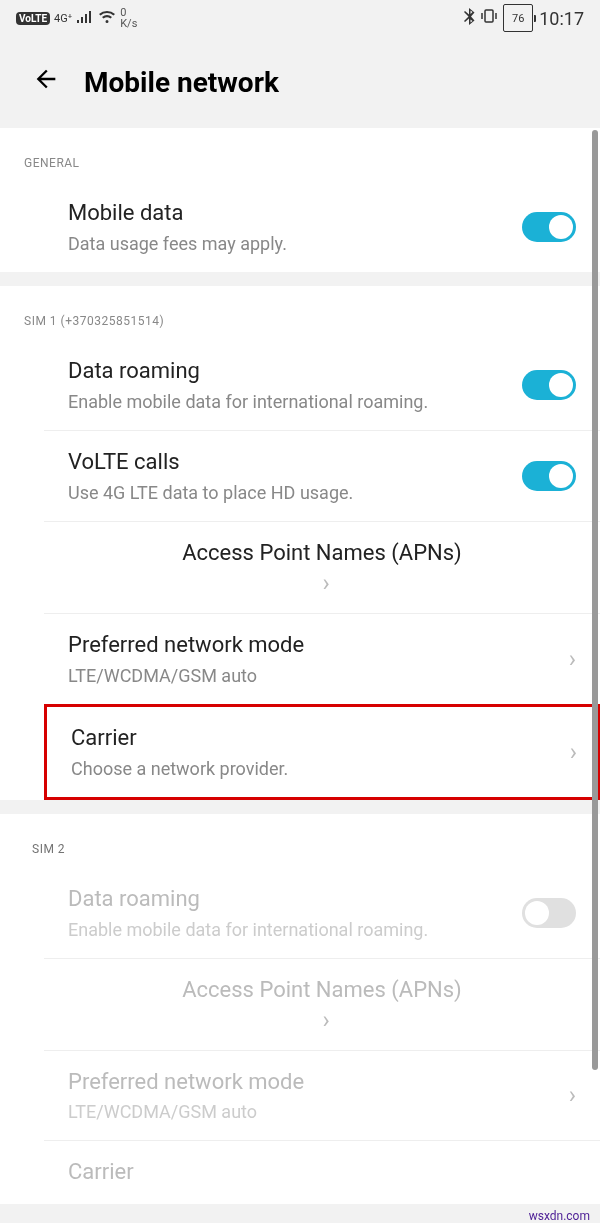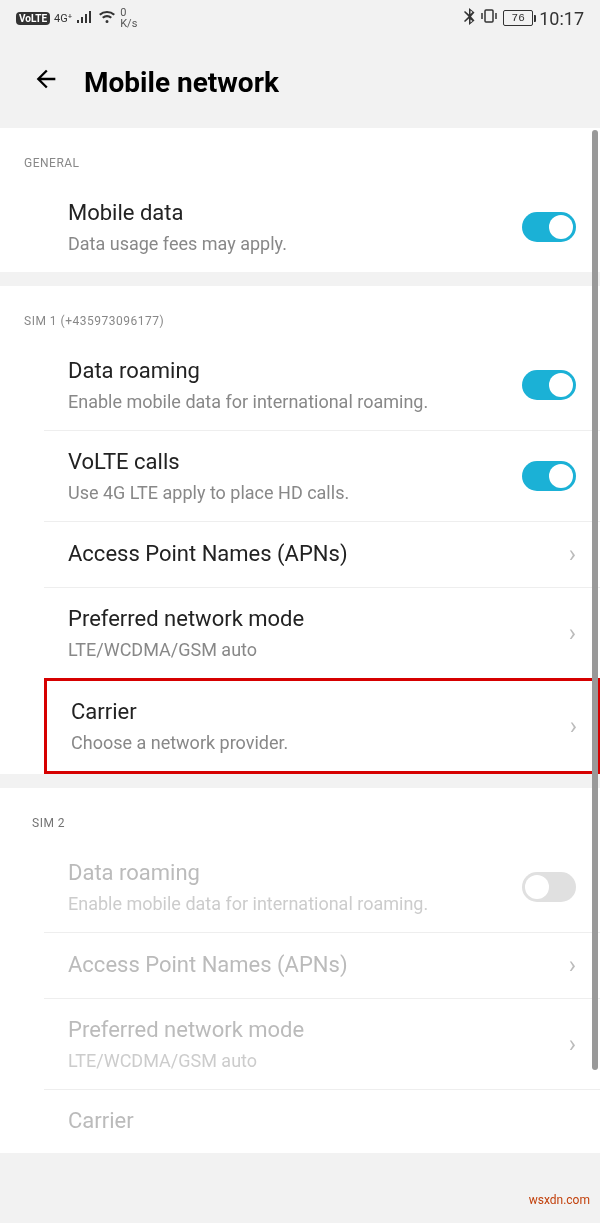--- a/index.html
+++ b/index.html
@@ -28,28 +28,27 @@
       color: #fff;
       font-size: 10px;
       font-weight: bold;
       padding: 1px 3px;
       border-radius: 4px;
     }
     .sig-text { font-size: 11px; line-height: 1; }
     .battery-box {
       border: 1.5px solid #333;
       width: 30px;
-      height: 16px;
+      height: 28px;
       display: flex;
       align-items: center;
       justify-content: center;
       font-size: 11px;
       border-radius: 2px;
       position: relative;
-      font-family: Liberation Mono, monospace;
     }
     .battery-box::after {
       content: "";
       position: absolute;
       right: -4px;
       width: 2px;
       height: 7px;
       background: #333;
       border-radius: 0 1px 1px 0;
     }
@@ -116,27 +115,27 @@
       position: absolute;
       right: 2px;
       top: 130px;
       width: 6px;
       height: 940px;
       background: #999;
       border-radius: 3px;
     }
     .watermark {
       position: absolute;
-      bottom: 16px;
+      bottom: 0;
       right: 10px;
       font-size: 12px;
-      color: #c2410c;
+      color: #4c1d95;
     }
     .noborder { border-top: none; }
-    .apn-row { min-height: 66px; }
+    .apn-row { min-height: 66px; flex-direction: column; }
   </style>
 </head>
 <body>
 
 <div class="status-bar">
   <div class="status-left">
     <span class="volte-badge">VoLTE</span>
     <span class="sig-text">4G⁺</span>
     <span>
       <svg width="18" height="14" viewBox="0 0 18 14">
@@ -188,32 +187,32 @@
       <div class="row-title">Mobile data</div>
       <div class="row-sub">Data usage fees may apply.</div>
     </div>
     <div class="toggle"></div>
   </div>
 </div>
 
 <div class="divider"></div>
 
 <div class="content">
-  <div class="section-header">SIM 1 (+435973096177)</div>
+  <div class="section-header">SIM 1 (+370325851514)</div>
   <div class="row noborder">
     <div class="row-text">
       <div class="row-title">Data roaming</div>
       <div class="row-sub">Enable mobile data for international roaming.</div>
     </div>
     <div class="toggle"></div>
   </div>
   <div class="row">
     <div class="row-text">
       <div class="row-title">VoLTE calls</div>
-      <div class="row-sub">Use 4G LTE apply to place HD calls.</div>
+      <div class="row-sub">Use 4G LTE data to place HD usage.</div>
     </div>
     <div class="toggle"></div>
   </div>
   <div class="row apn-row">
     <div class="row-text">
       <div class="row-title">Access Point Names (APNs)</div>
     </div>
     <span class="chevron">›</span>
   </div>
   <div class="row">

